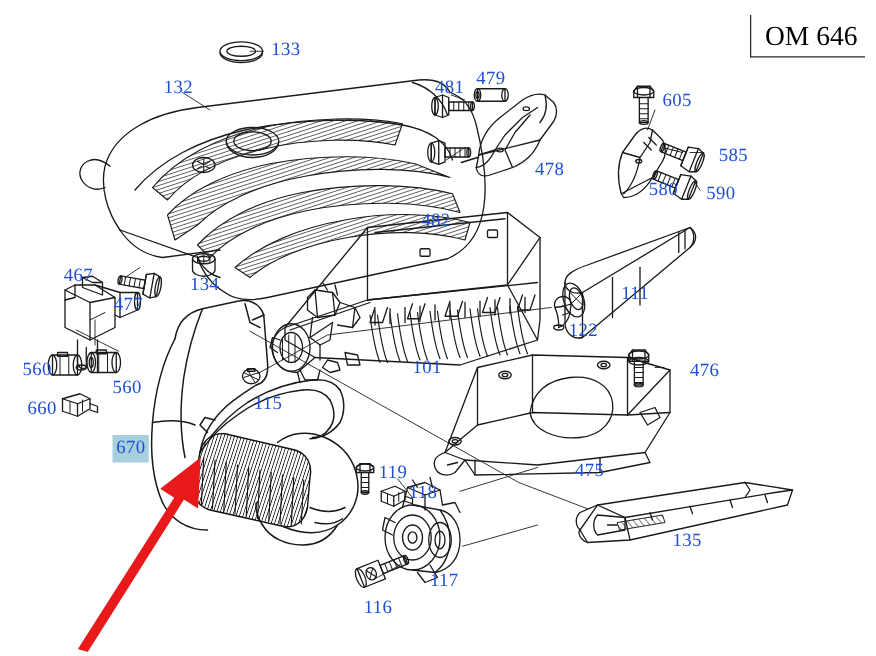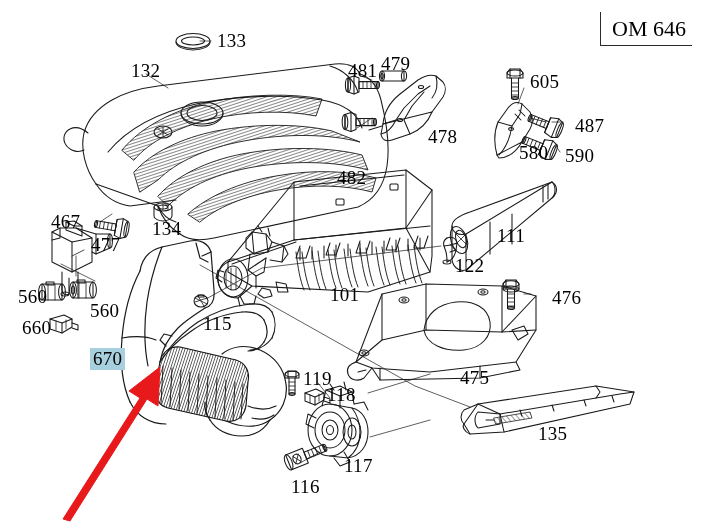--- a/index.html
+++ b/index.html
@@ -1,21 +1,21 @@
 <!DOCTYPE html>
 <html><head>
 <meta charset="utf-8">
 <style>
   html,body{margin:0;padding:0;background:#ffffff;}
   body{width:701px;height:525px;position:relative;overflow:hidden;
        font-family:"Liberation Serif",serif;color:#1a1a1a;}
   #stage{position:absolute;inset:0;width:701px;height:525px;}
   #art{position:absolute;left:0;top:0;}
   .lbl{position:absolute;font-family:"Liberation Serif",serif;
-       font-size:19px;line-height:19px;color:#000000;white-space:nowrap;
+       font-size:15px;line-height:19px;color:#1d4ed8;white-space:nowrap;
        letter-spacing:.3px;}
   .lbl.hl{background:#a8cfdd;padding:1px 3px 2px 3px;}
   #title-box{position:absolute;left:600px;top:12px;width:92px;height:34px;
        border-left:1.6px solid #2b2b2b;border-bottom:1.6px solid #2b2b2b;
        box-sizing:border-box;}
   #title-text{position:absolute;left:612px;top:18px;font-size:22px;
        line-height:22px;color:#000000;white-space:nowrap;}
 </style>
 </head>
 <body>
@@ -499,21 +499,21 @@
 
   <div id="title-box"></div>
   <div id="title-text">OM 646</div>
 
   <div id="labels">
       <div class="lbl" style="left: 217px; top: 31px;">133</div>
       <div class="lbl" style="left: 131px; top: 61px;">132</div>
       <div class="lbl" style="left: 348px; top: 61px;">481</div>
       <div class="lbl" style="left: 381px; top: 54px;">479</div>
       <div class="lbl" style="left: 530px; top: 72px;">605</div>
-      <div class="lbl" style="left: 575px; top: 116px;">487</div>
+      <div class="lbl" style="left: 575px; top: 116px;">585</div>
       <div class="lbl" style="left: 337px; top: 136px; margin-top: 32px;">482</div>
       <div class="lbl" style="left: 428px; top: 127px;">478</div>
       <div class="lbl" style="left: 519px; top: 143px;">580</div>
       <div class="lbl" style="left: 565px; top: 146px;">590</div>
       <div class="lbl" style="left: 51px; top: 212px;">467</div>
       <div class="lbl" style="left: 91px; top: 201px; margin-top: 34px;">477</div>
       <div class="lbl" style="left: 152px; top: 219px;">134</div>
       <div class="lbl" style="left: 497px; top: 226px;">111</div>
       <div class="lbl" style="left: 455px; top: 256px;">122</div>
       <div class="lbl" style="left: 330px; top: 285px;">101</div>

